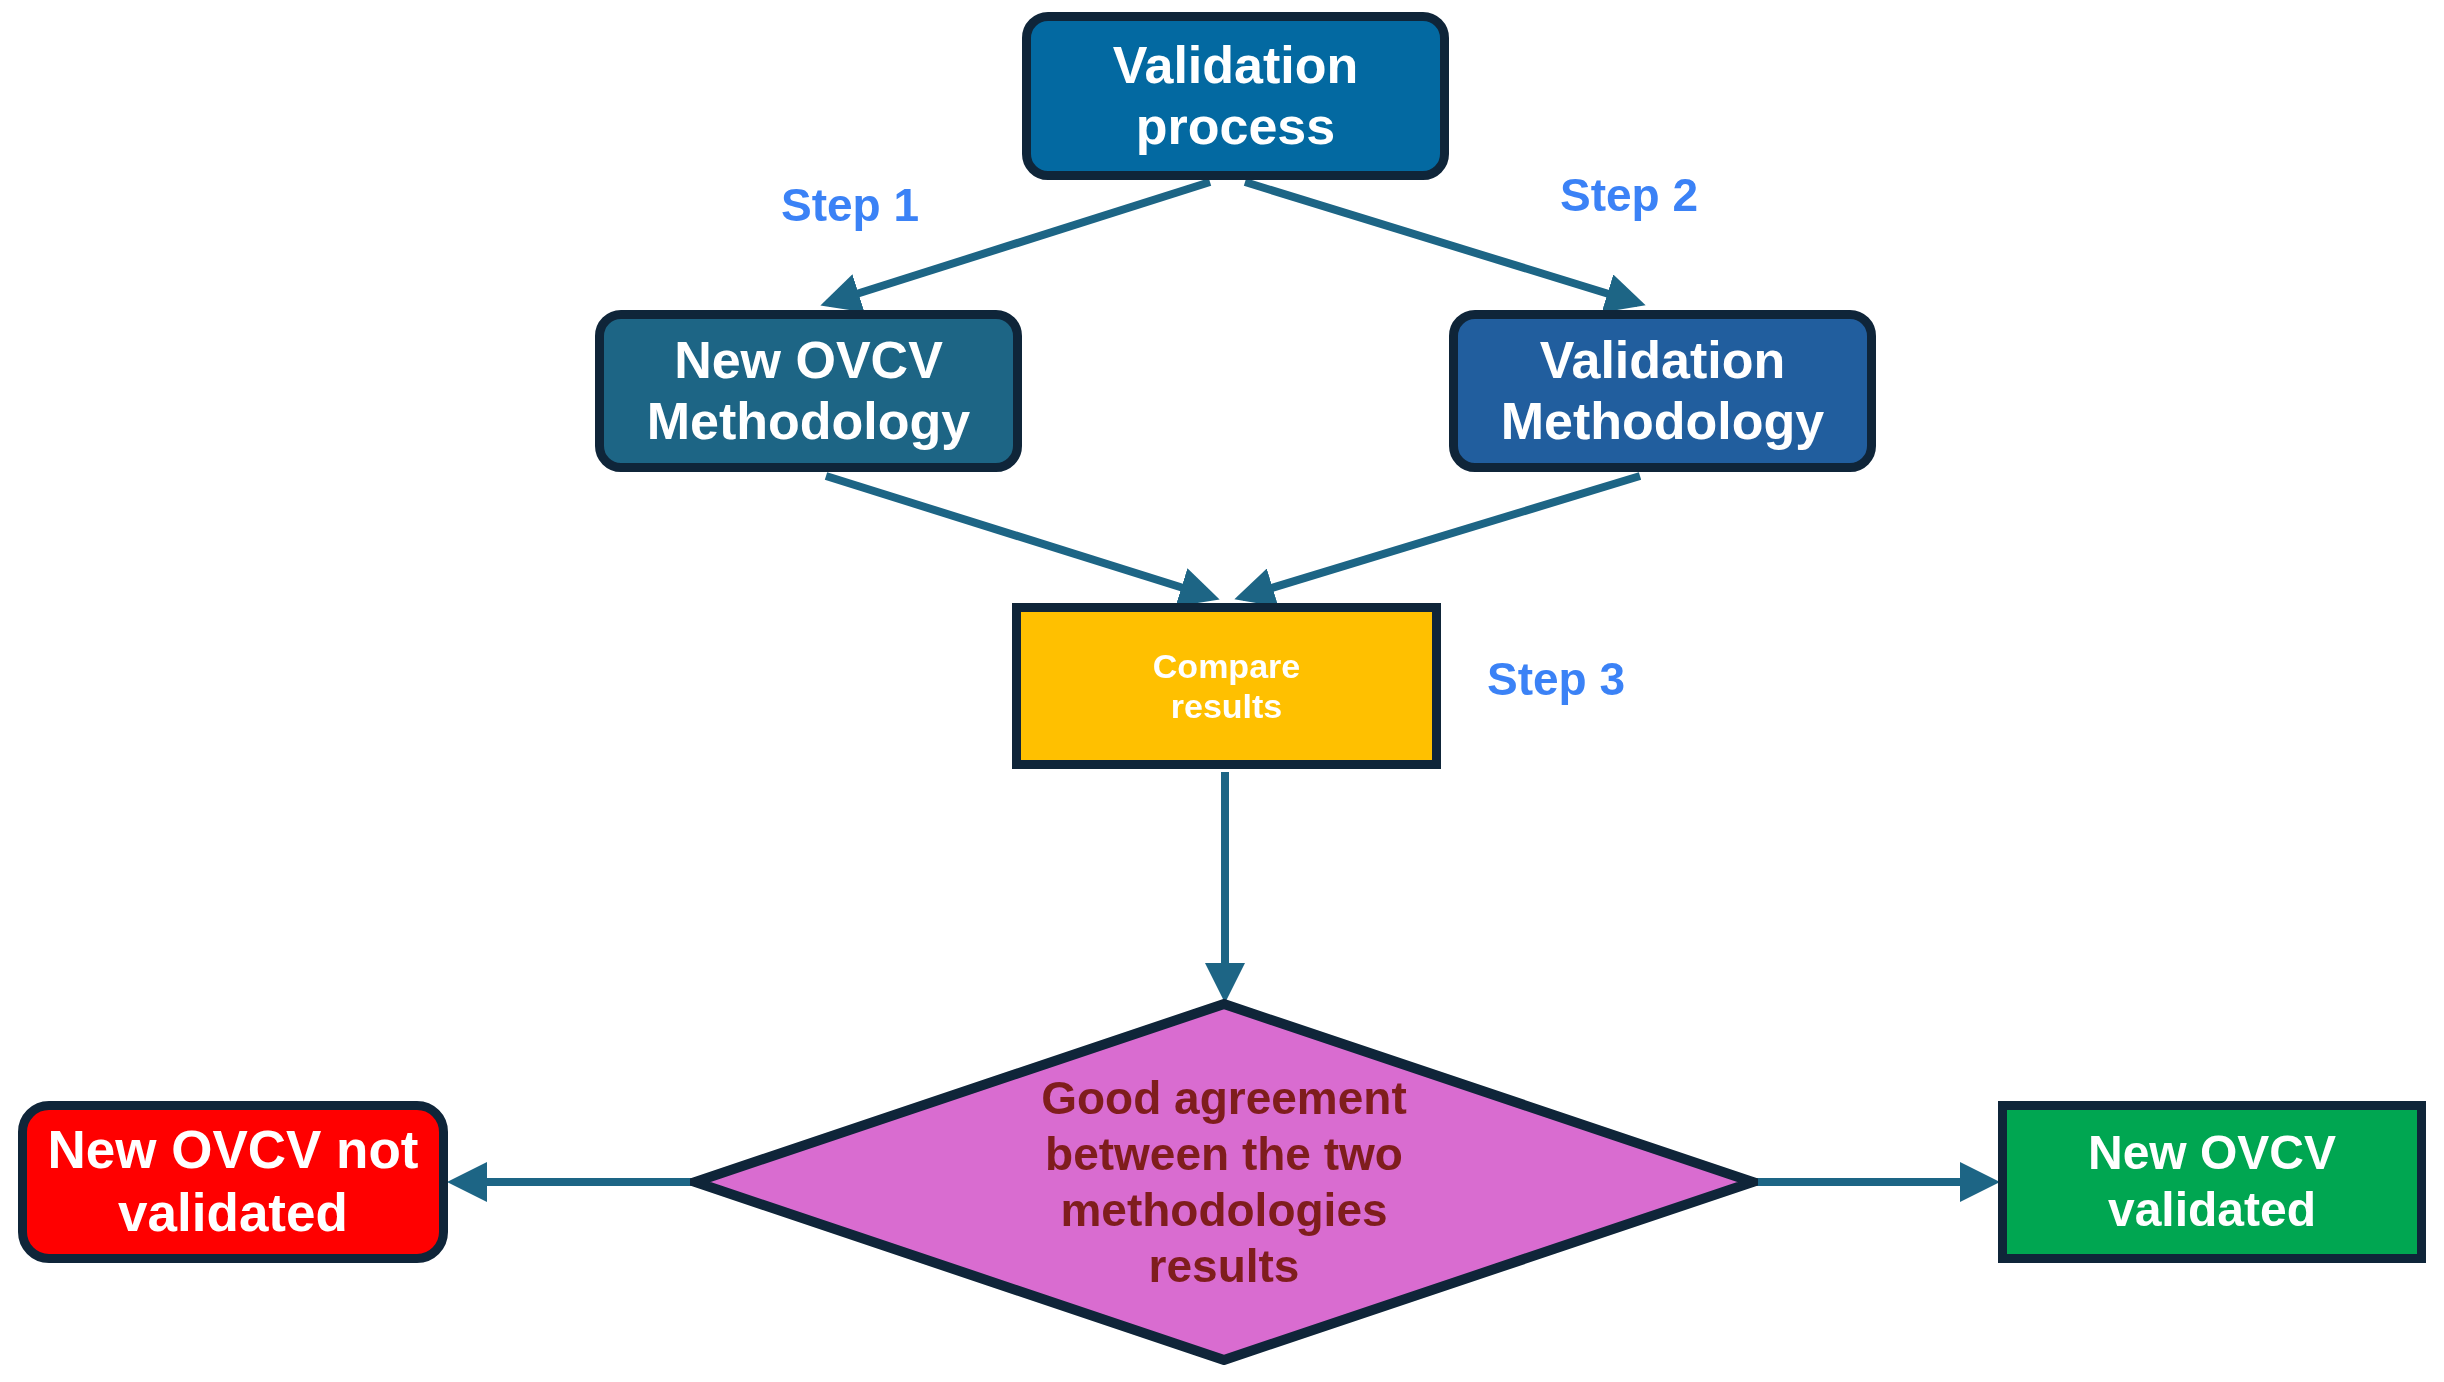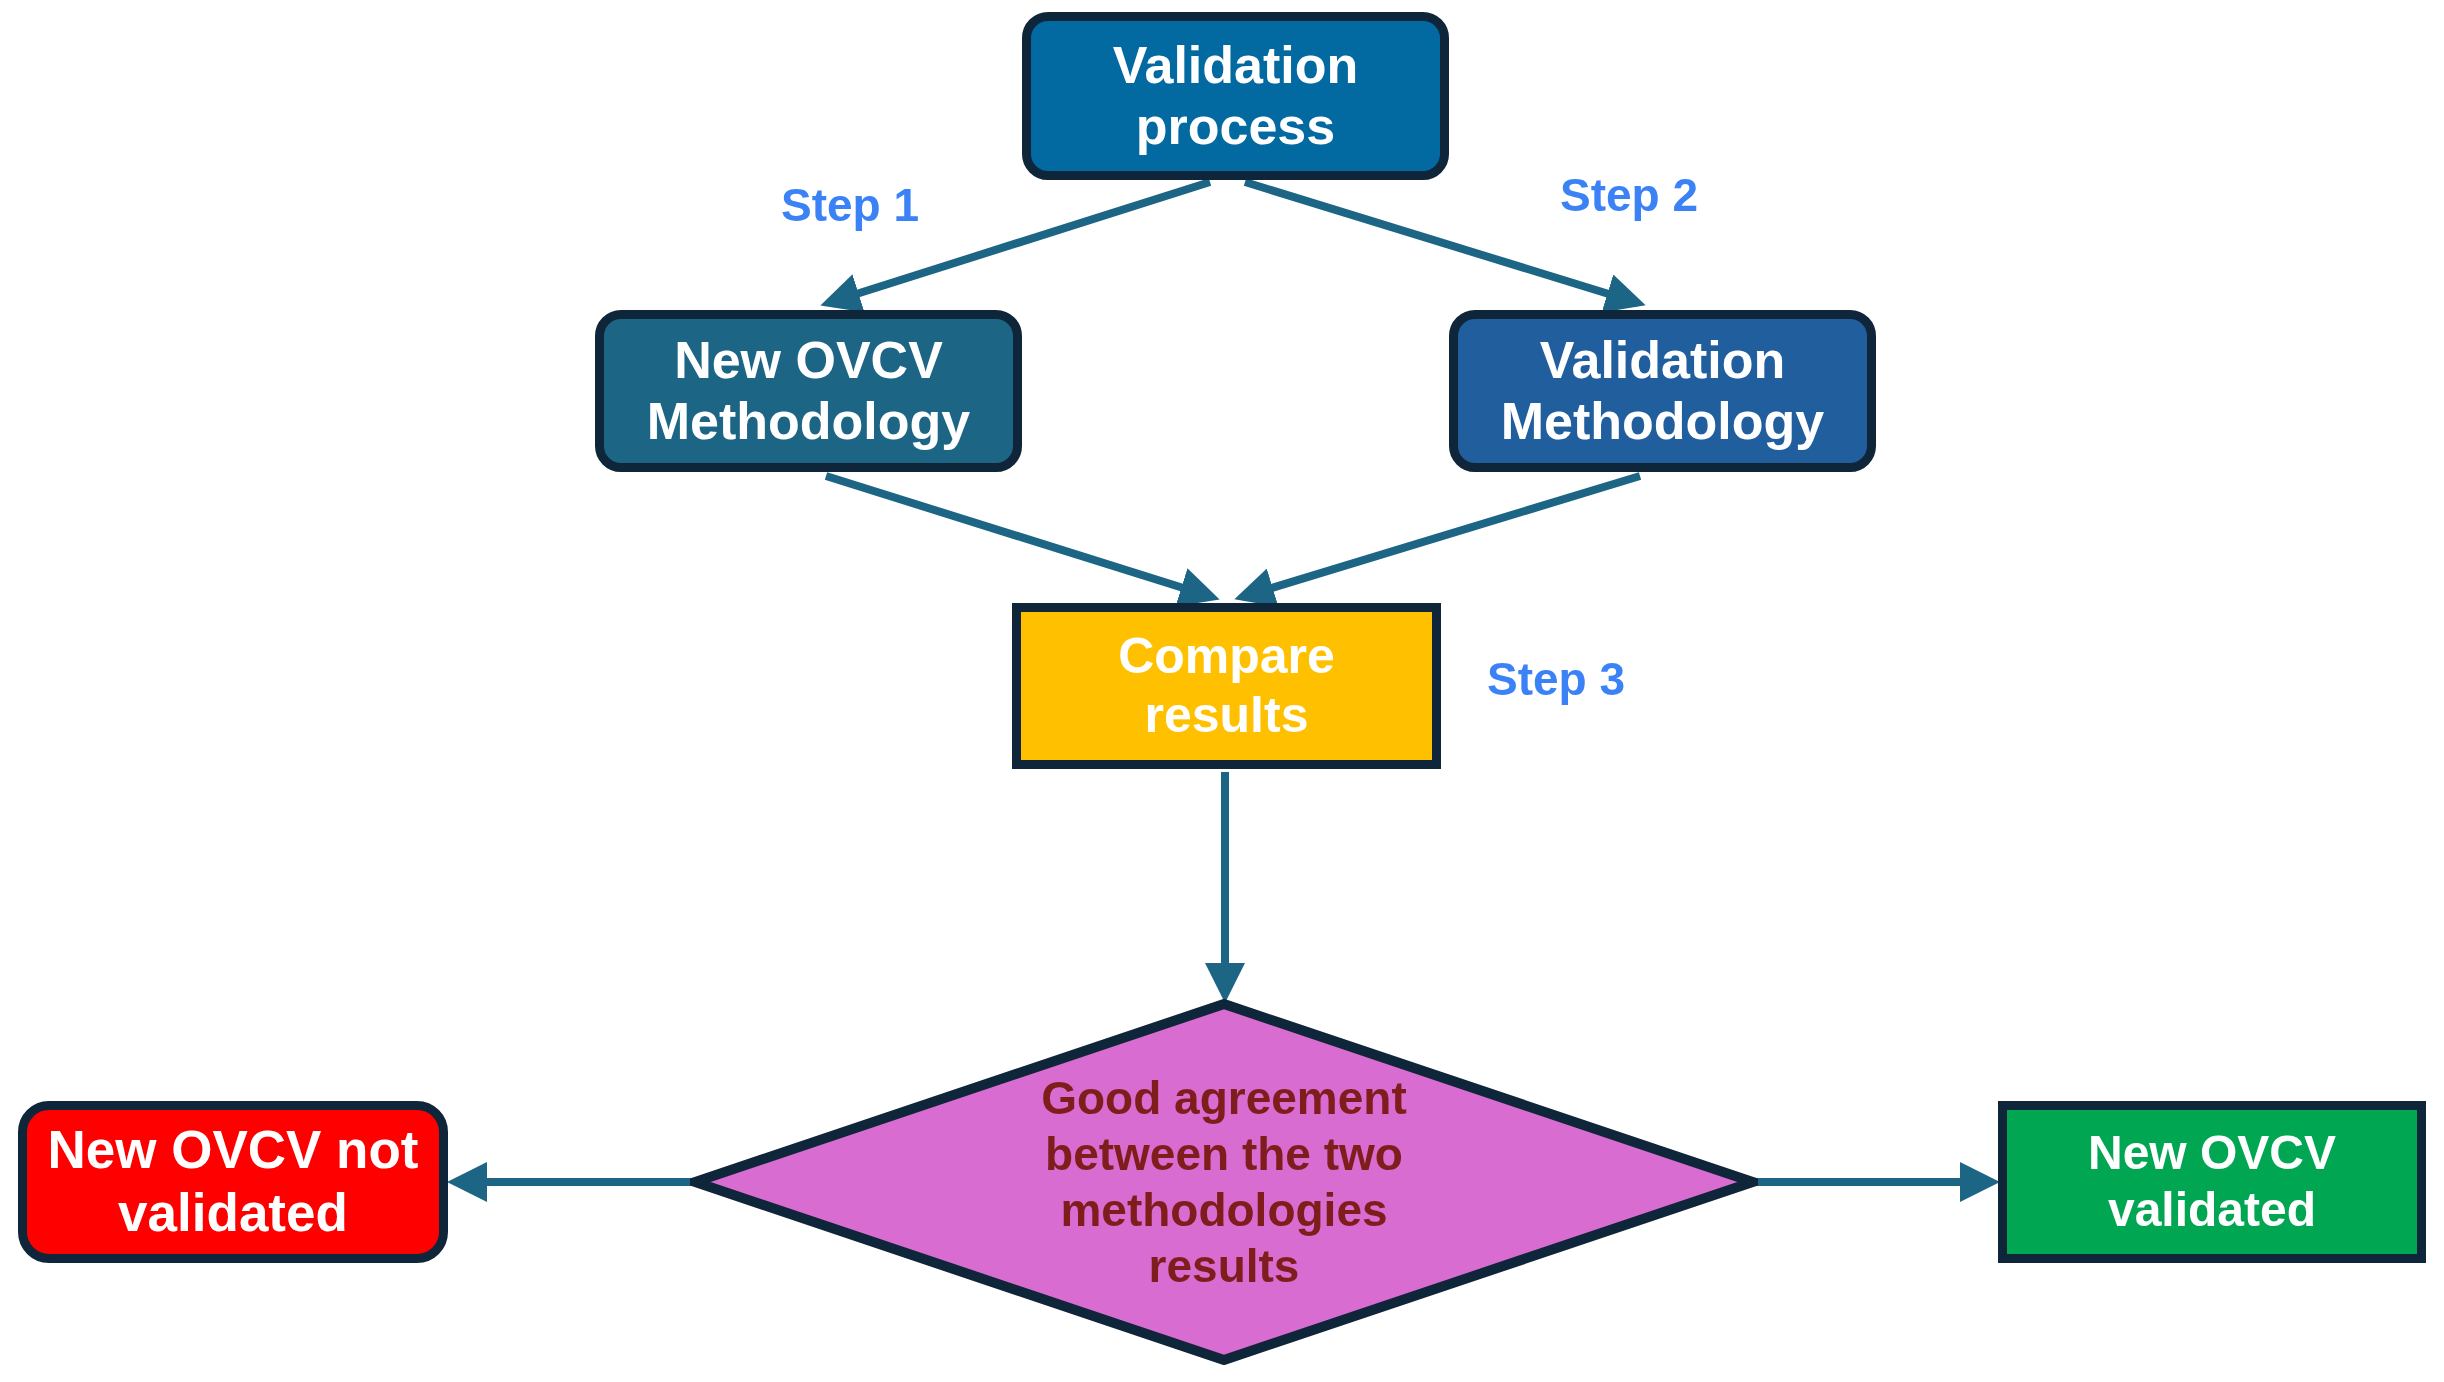--- a/index.html
+++ b/index.html
@@ -50,21 +50,21 @@
     font-size: 52px;
   }
   .n-traditional {
     left: 1449px; top: 310px; width: 427px; height: 162px;
     background: #215E9E;
     font-size: 52px;
   }
   .n-compare {
     left: 1012px; top: 603px; width: 429px; height: 166px;
     background: #FFC000;
-    font-size: 50px;
+    font-size: 34px;
   }
   .n-not-validated {
     left: 18px; top: 1101px; width: 430px; height: 162px;
     background: #FF0000;
     font-size: 53px;
     border-radius: 31px;
   }
   .n-validated {
     left: 1998px; top: 1101px; width: 428px; height: 162px;
     background: #00A651;

